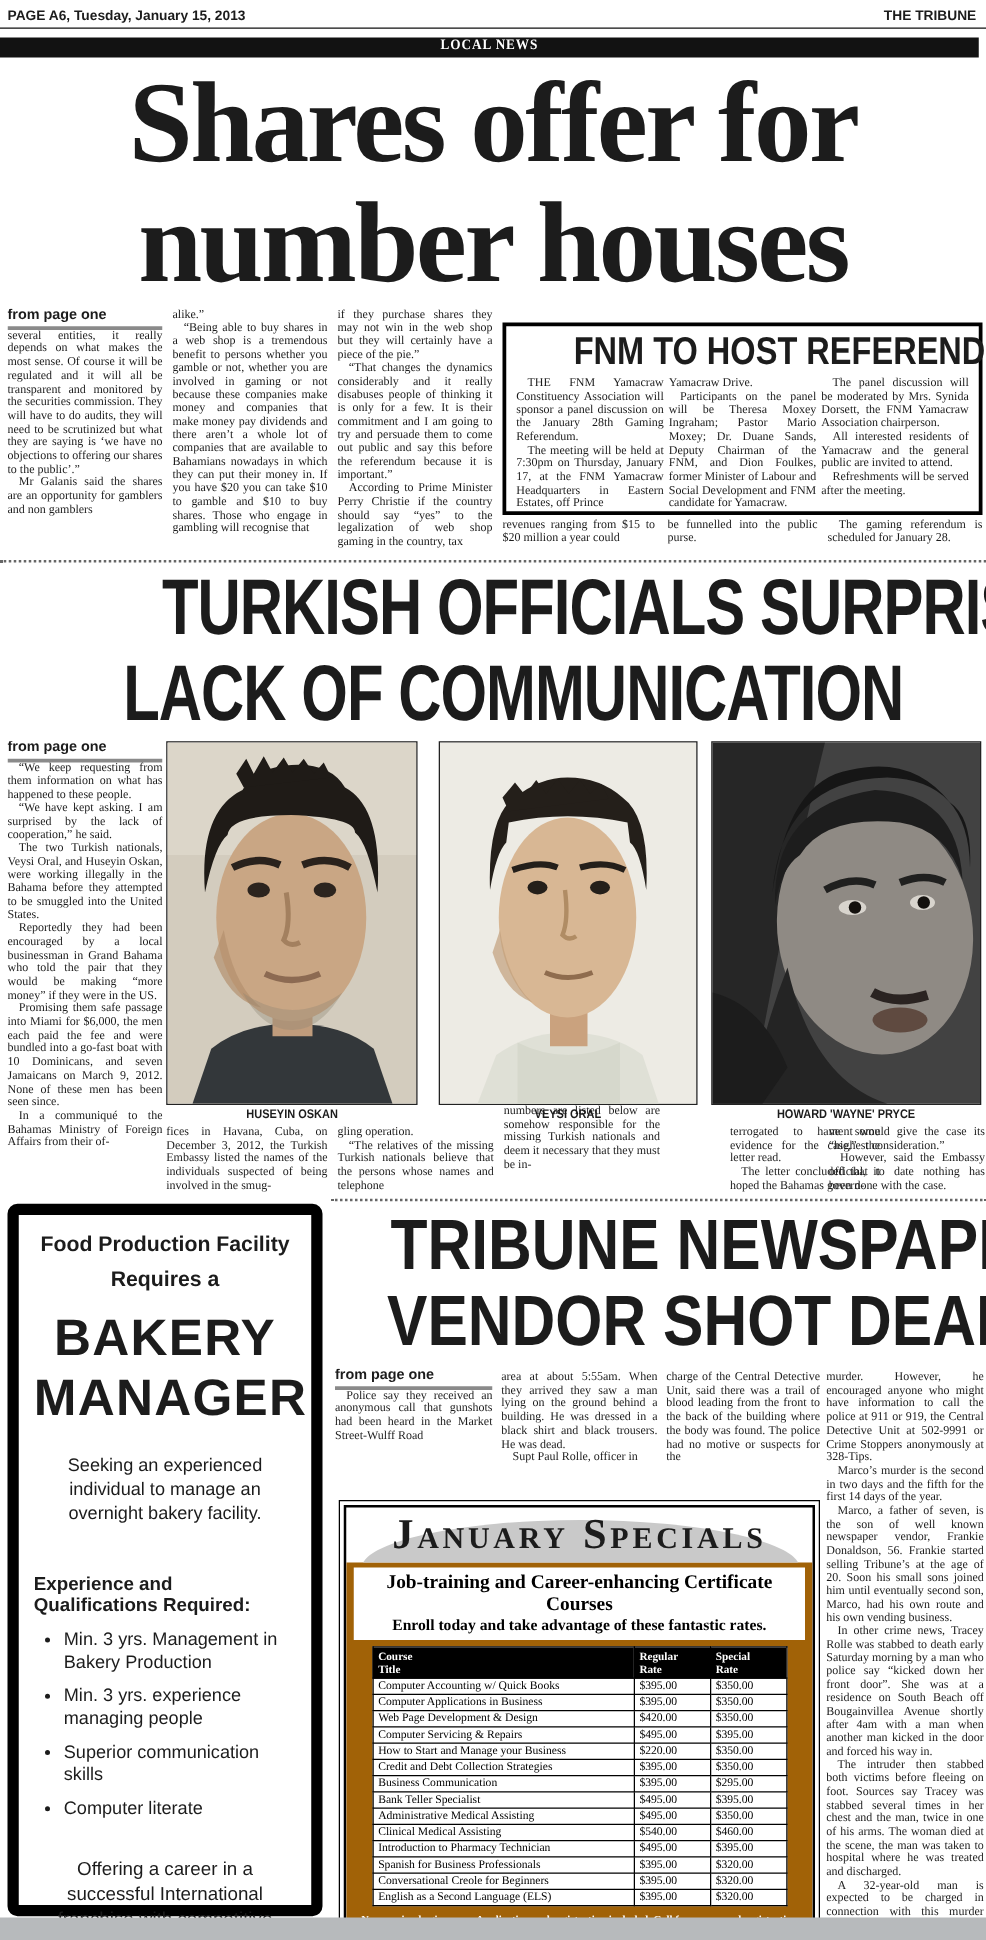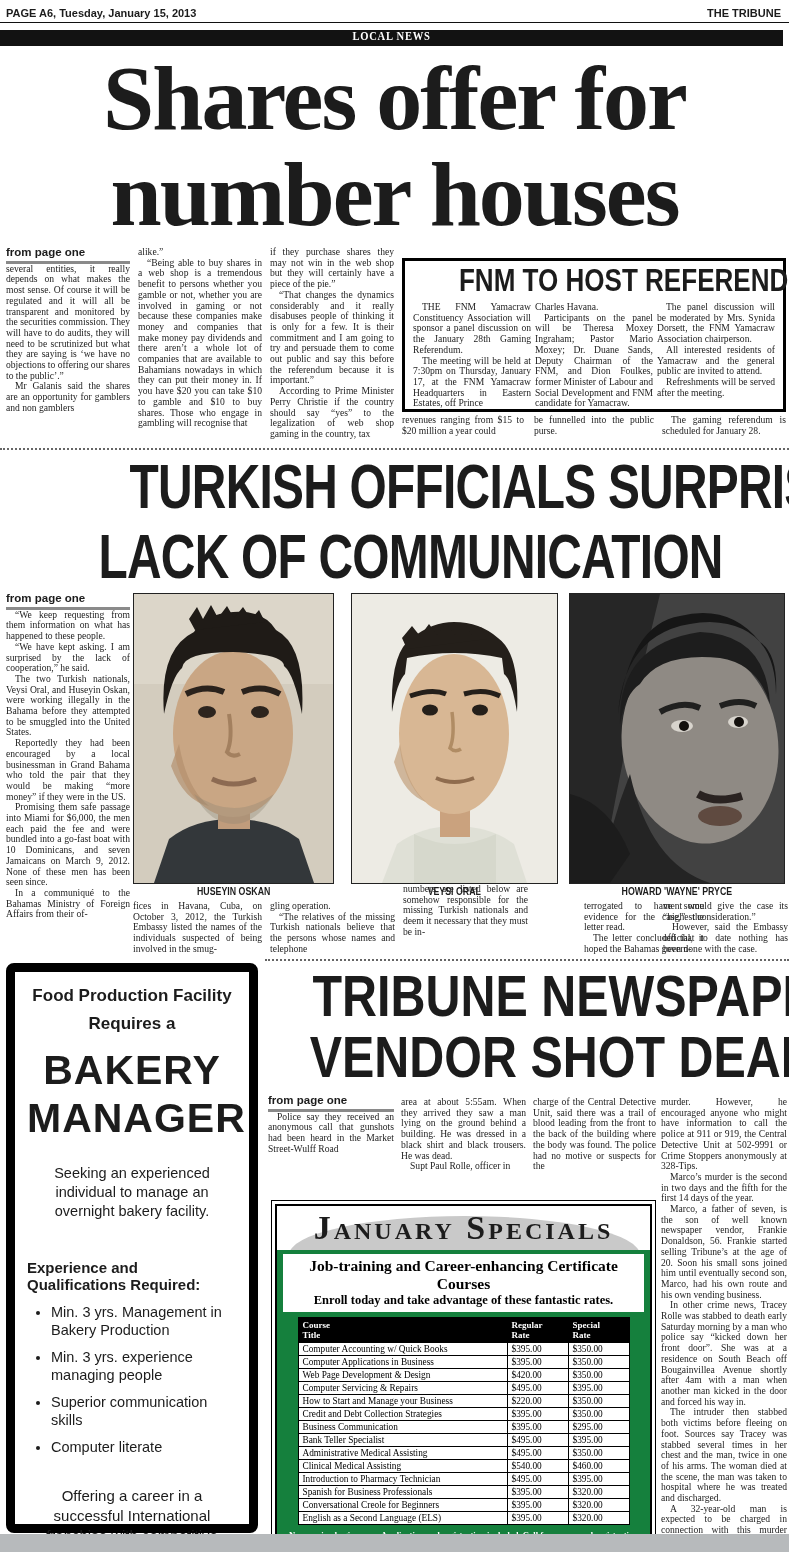--- a/index.html
+++ b/index.html
@@ -56,21 +56,21 @@
   .bakery li{margin-bottom:9px;}
   .bak-offer{font-size:15px;line-height:20px;margin-top:30px;}
 
   
   .jan{top:1200px;left:271px;width:385px;height:344px;box-sizing:border-box;border:1px solid #000;padding:3px;background:#fff;}
   .jan-inner{border:2px solid #000;height:100%;box-sizing:border-box;overflow:hidden;background:#fff;}
   .jan-head{position:relative;height:44px;overflow:hidden;}
   .jan-ellipse{position:absolute;left:12px;top:10px;width:351px;height:78px;border-radius:50%;background:#c9c9c9;}
   .jan-title{position:relative;text-align:center;font-weight:bold;font-size:34px;line-height:44px;
              font-variant:small-caps;letter-spacing:3px;}
-  .jan-black{background:#15803d;height:292px;box-sizing:border-box;padding:4px 6px;color:#fff;}
+  .jan-black{background:#a16207;height:292px;box-sizing:border-box;padding:4px 6px;color:#fff;}
   .jan-band{background:#fff;color:#000;text-align:center;padding:3px 2px 4px 2px;}
   .jan-band .b1{font-weight:bold;font-size:15.5px;line-height:18px;}
   .jan-band .b2{font-weight:bold;font-size:12.5px;line-height:15px;}
   table.courses{border-collapse:collapse;width:332px;margin:5px auto 0 auto;background:#fff;color:#000;}
   table.courses th{background:#000;color:#fff;text-align:left;font-size:9px;line-height:10px;font-weight:bold;
                    padding:2px 4px;white-space:pre-line;border:1px solid #000;}
   table.courses td{border:1px solid #000;font-size:9.3px;line-height:10px;padding:1px 4px;}
   table.courses td.r{width:52px;}
   .jan-foot{text-align:center;color:#fff;margin-top:5px;}
   .jan-note{font-size:8.6px;font-weight:bold;line-height:10px;}
@@ -118,21 +118,21 @@
   <div class="abs fnmbox">
     <div class="fnmtitle">
       <span class="cond">FNM TO HOST REFERENDUM DEBATE</span>
     </div>
     <div class="fnmcols">
       <div class="fcol">
           <p>THE FNM Yamacraw Constituency Association will sponsor a panel discussion on the January 28th Gaming Referendum.</p>
           <p>The meeting will be held at 7:30pm on Thursday, January 17, at the FNM Yamacraw Headquarters in Eastern Estates, off Prince</p>
         </div>
       <div class="fcol cont">
-          <p>Charles Havana.</p>
+          <p>Yamacraw Drive.</p>
           <p>Participants on the panel will be Theresa Moxey Ingraham; Pastor Mario Moxey; Dr. Duane Sands, Deputy Chairman of the FNM, and Dion Foulkes, former Minister of Labour and Social Development and FNM candidate for Yamacraw.</p>
         </div>
       <div class="fcol">
           <p>The panel discussion will be moderated by Mrs. Synida Dorsett, the FNM Yamacraw Association chairperson.</p>
           <p>All interested residents of Yamacraw and the general public are invited to attend.</p>
           <p>Refreshments will be served after the meeting.</p>
         </div>
     </div>
   </div>
 
@@ -234,21 +234,21 @@
   </div>
   <div class="caption" style="left:351px;top:886px;width:207px;">
     <span class="cond">VEYSI ORAL</span>
   </div>
   <div class="caption" style="left:569px;top:886px;width:216px;">
     <span class="cond">HOWARD 'WAYNE' PRYCE</span>
   </div>
 
   <div class="col cont" style="left:133px;top:901px;width:129px;height:56px;">
     <div>
-        <p>fices in Havana, Cuba, on October 3, 2012, the Turkish Embassy listed the names of the individuals suspected of being involved in the smug-</p>
+        <p>fices in Havana, Cuba, on December 3, 2012, the Turkish Embassy listed the names of the individuals suspected of being involved in the smug-</p>
       </div>
   </div>
   <div class="col cont" style="left:270px;top:901px;width:125px;height:56px;">
     <div>
         <p>gling operation.</p>
         <p>“The relatives of the missing Turkish nationals believe that the persons whose names and telephone</p>
       </div>
   </div>
   <div class="col cont" style="left:403px;top:884px;width:125px;height:56px;">
     <div>

